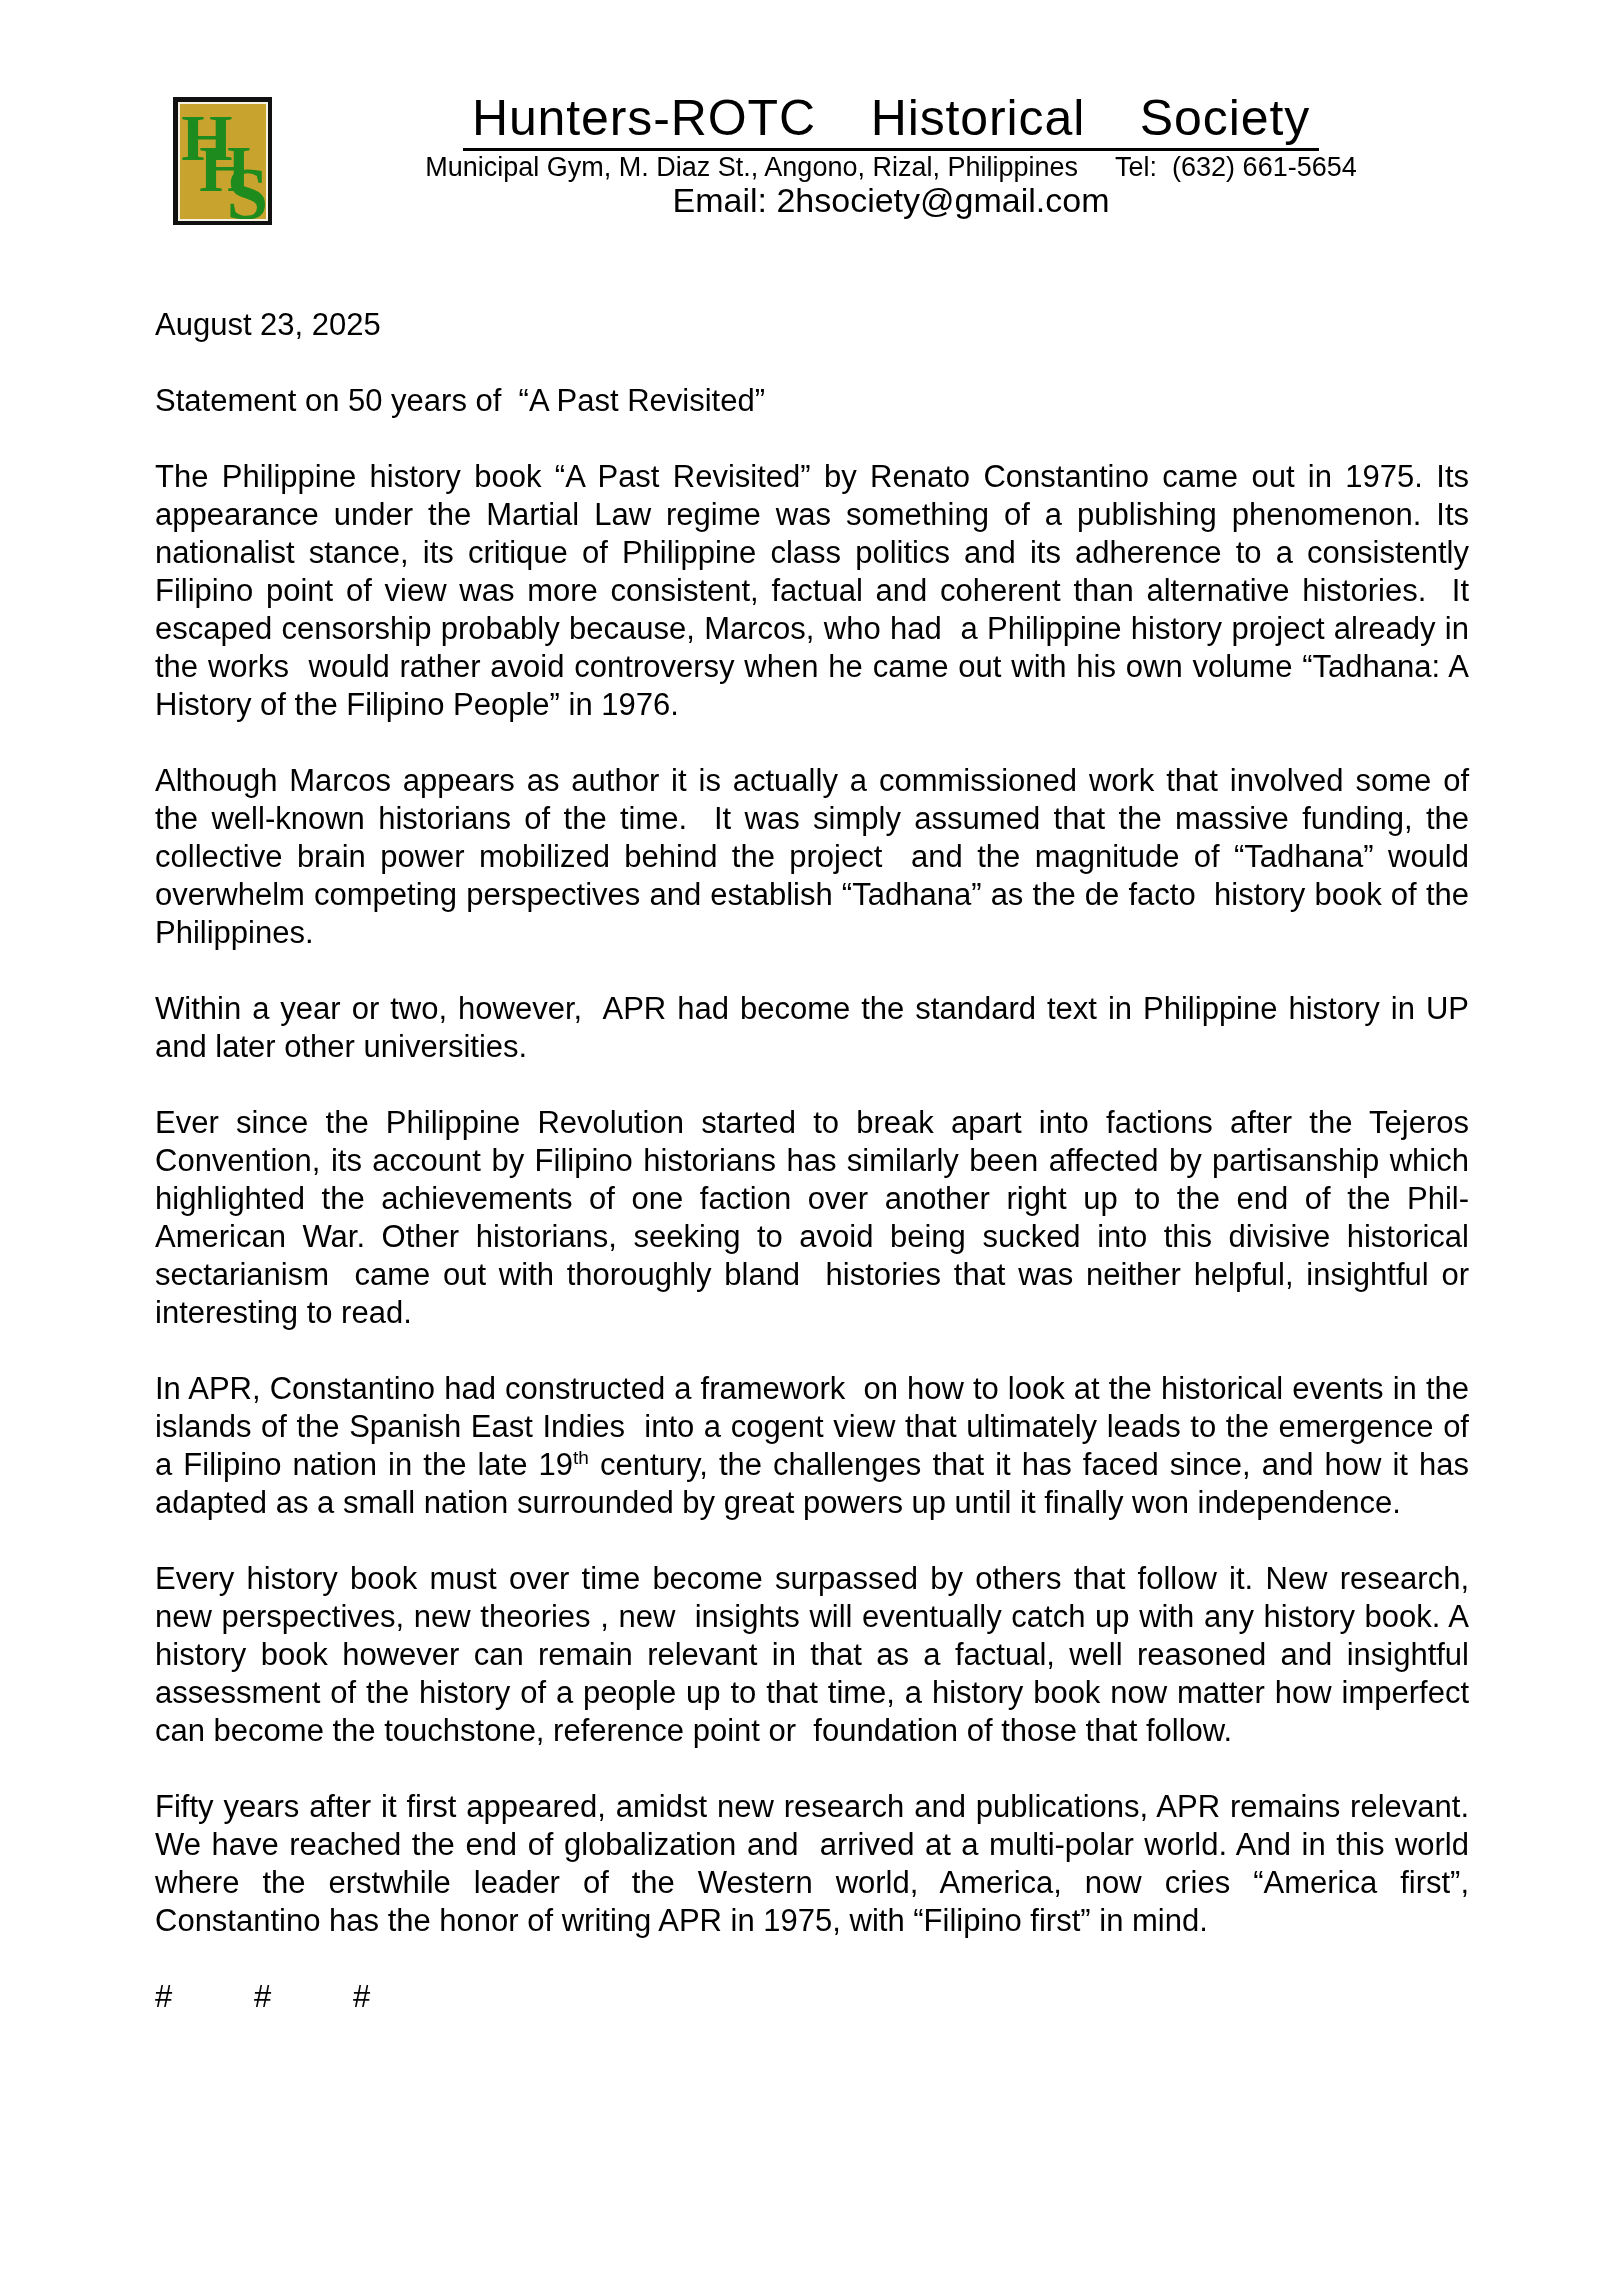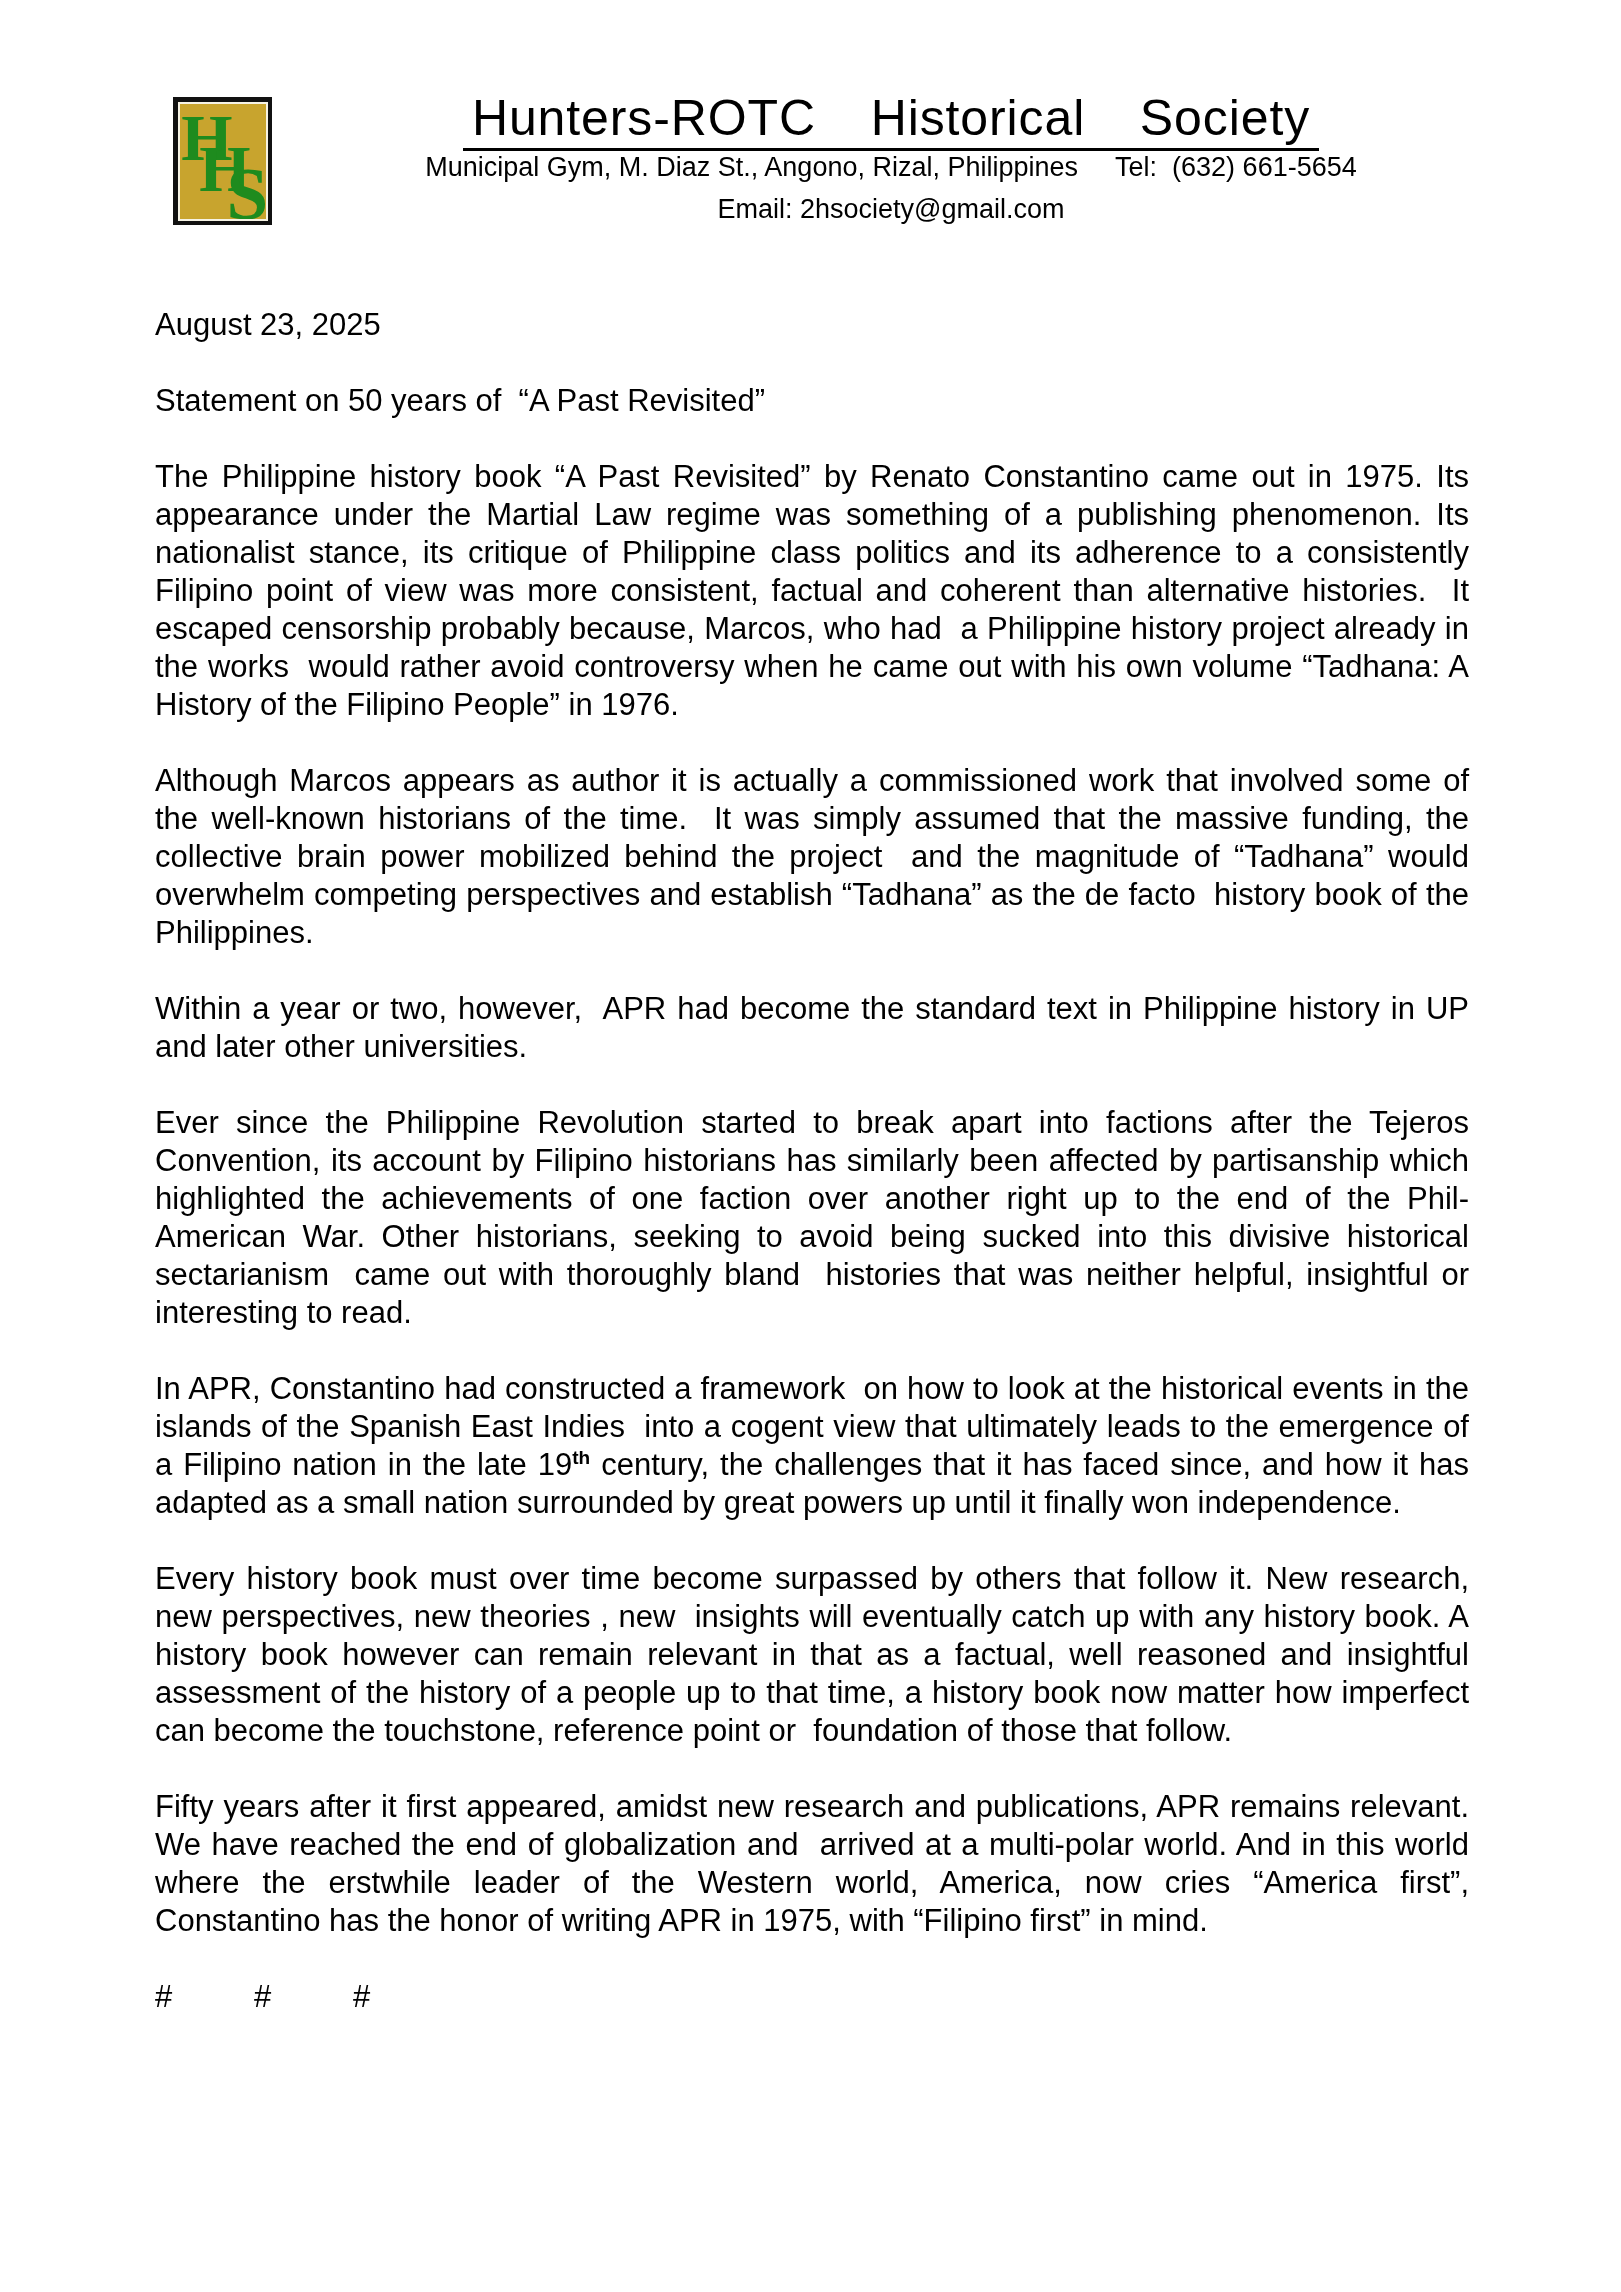--- a/index.html
+++ b/index.html
@@ -58,43 +58,42 @@
     border-bottom: 3.6px solid #000000;
     padding: 0 9px 2.7px 9px;
   }
   .org-address {
     font-size: 27px;
     line-height: 32px;
     margin-top: 0;
     white-space: pre;
   }
   .org-email {
-    font-size: 27px;
+    font-size: 34px;
     line-height: 32px;
-    margin-top: 10px;
+    margin-top: 1px;
     white-space: pre;
   }
 
   
   .letter-body {
     position: absolute;
     top: 306px;
     left: 155px;
     right: 145px;
     font-size: 31px;
     line-height: 38px;
   }
   .letter-body p { margin: 0 8px 38px 0; }
   .line-left { text-align: left; white-space: pre-wrap; }
   .para { text-align: justify; white-space: pre-wrap; }
   .para sup {
     font-size: 19px;
     line-height: 0;
     vertical-align: super;
-    font-weight: bold;
   }
   .hash-row { margin: 0; white-space: nowrap; }
   .hash-row span { display: inline-block; width: 99px; }
 </style>
 </head>
 <body>
 
 <div class="page">
 
   <div class="letterhead">

